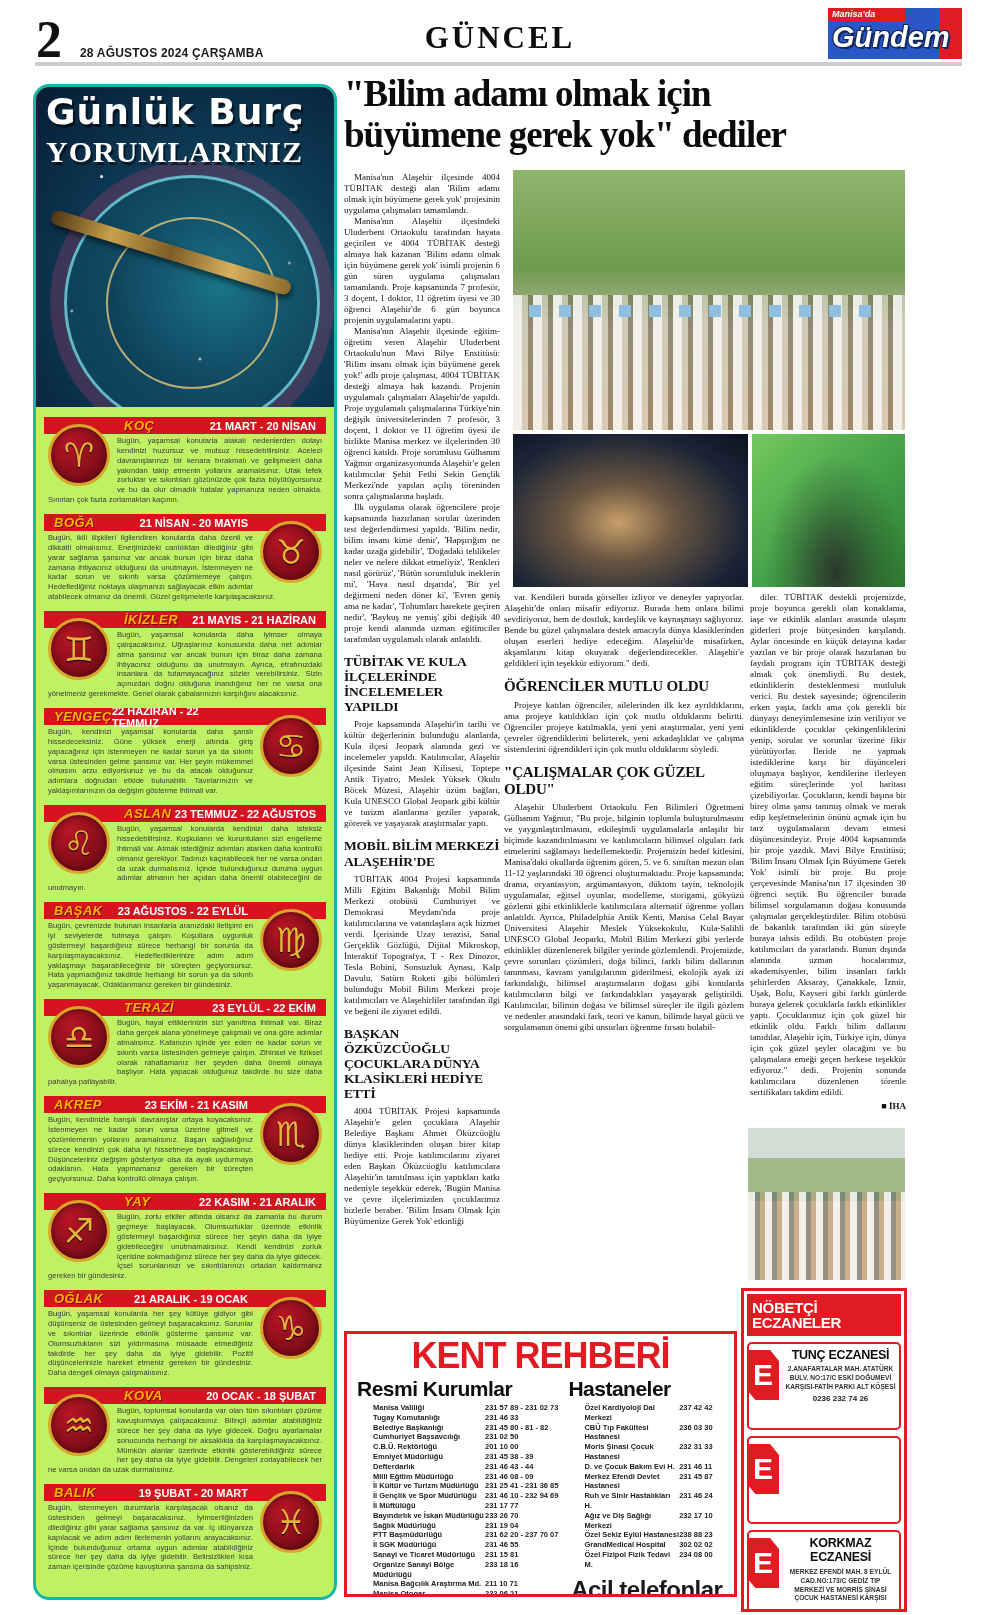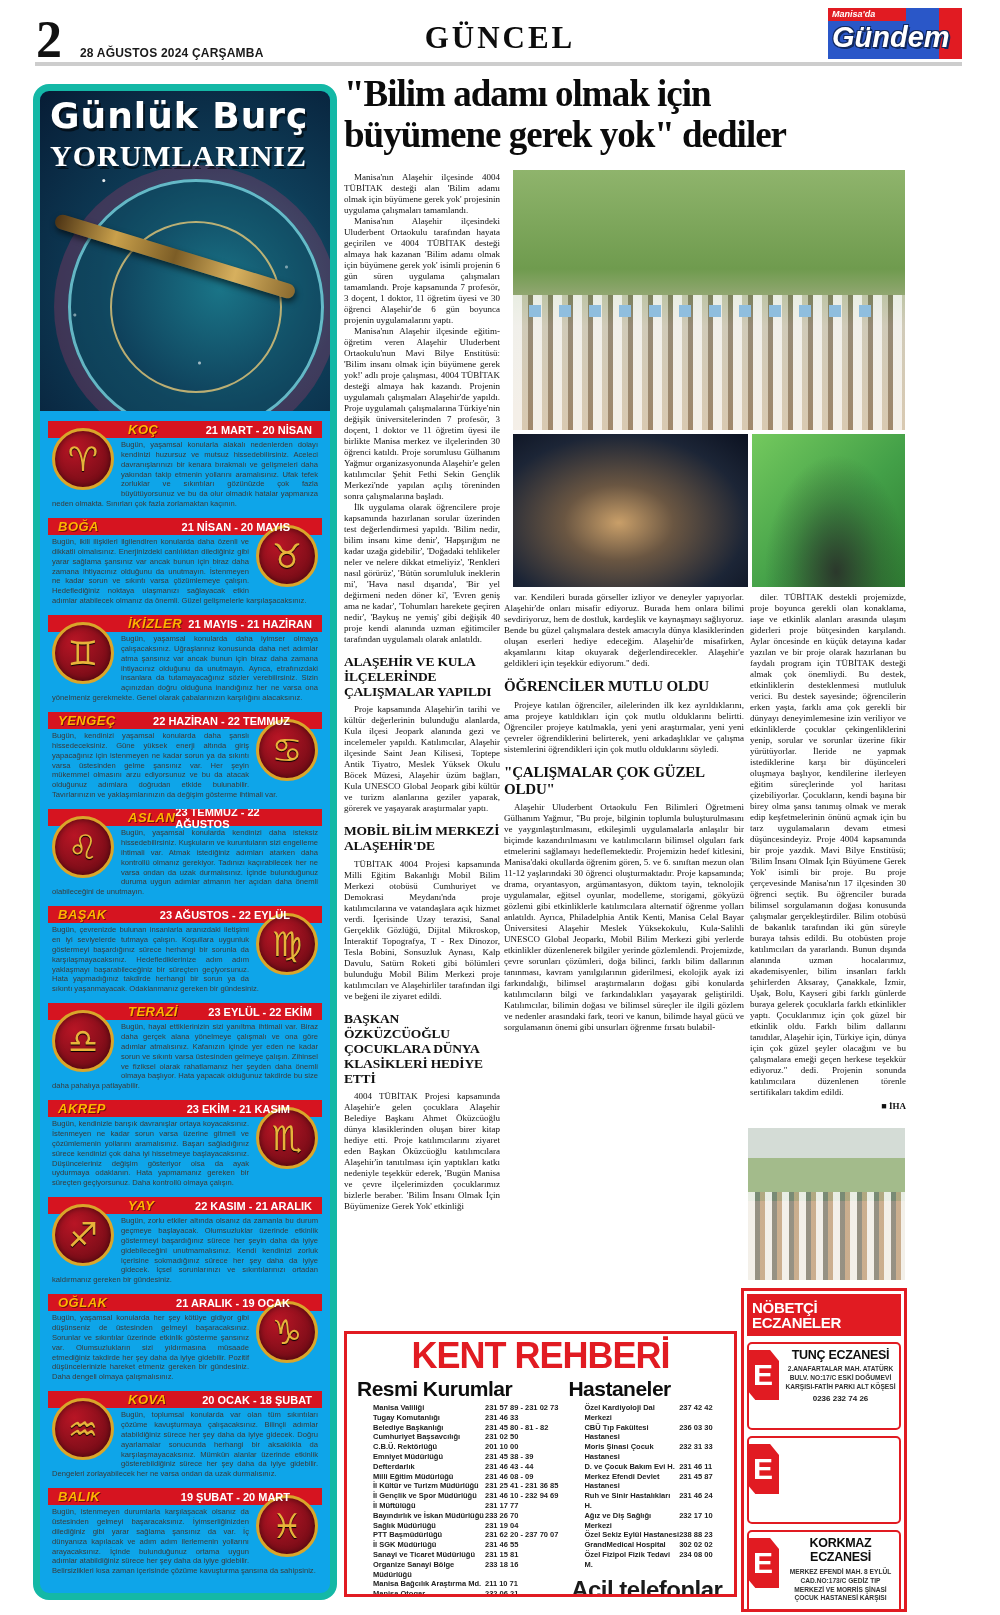--- a/index.html
+++ b/index.html
@@ -18,21 +18,21 @@
   .logo { position:absolute; left:828px; top:8px; width:134px; height:51px; background:#2a57c8; overflow:hidden; }
   .logo-red-top { position:absolute; left:0; top:0; width:58%; height:13px; background:#e11b22; }
   .logo-city { position:absolute; left:4px; top:1px; font:italic bold 9px "Liberation Sans", sans-serif; color:#fff; }
   .logo-red-right { position:absolute; right:0; top:0; width:17%; height:100%; background:#e11b22; }
   .logo-name { position:absolute; left:4px; bottom:5px; right:2px; font:italic bold 29px "Liberation Sans", sans-serif;
     color:#fff; text-shadow:2px 2px 0 #12295e, -1px -1px 0 #12295e, 1px -1px 0 #12295e, -1px 1px 0 #12295e; }
   .header-rule { position:absolute; left:35px; right:38px; top:62px; height:4px; background:#cdcdcd; }
 
   
   .horoscope { position:absolute; left:33px; top:84px; width:304px; height:1516px;
-    border:7px solid #14b8a6; border-radius:16px; overflow:hidden; background:#0ea5e9; }
+    border:3px solid #14b8a6; border-radius:16px; overflow:hidden; background:#bef264; }
   .horo-hero { position:relative; height:320px; overflow:hidden;
     background:
       radial-gradient(circle at 22% 28%, rgba(255,255,255,.9) 1px, transparent 2px),
       radial-gradient(circle at 70% 18%, rgba(255,255,255,.8) 1px, transparent 2px),
       radial-gradient(circle at 85% 55%, rgba(255,255,255,.7) 1px, transparent 2px),
       radial-gradient(circle at 12% 70%, rgba(255,255,255,.7) 1px, transparent 2px),
       radial-gradient(circle at 55% 85%, rgba(255,255,255,.6) 1px, transparent 2px),
       radial-gradient(circle at 62% 62%, #1a7487 0%, #0e3d58 45%, #071c35 100%); }
   .horo-ring { position:absolute; left:28px; top:88px; width:256px; height:256px; border-radius:50%;
     border:3px solid rgba(130,225,235,.75); box-shadow:0 0 0 14px rgba(210,60,110,.25), inset 0 0 0 40px rgba(20,90,110,.35); }
@@ -47,21 +47,21 @@
   .horo-title2 { position:absolute; left:10px; top:48px; font:bold 30px "Liberation Serif", serif; color:#fff;
     text-shadow:2px 3px 0 rgba(0,0,0,.55); letter-spacing:1px; }
 
   .horo-list { padding:6px 6px 4px; }
   .sign { margin:4px 2px 9px; overflow:hidden; }
   .sign-banner { display:flex; align-items:center; background:#d61420; height:17px; padding:0 10px; }
   .sign-name { font:italic bold 13px "Liberation Sans", sans-serif; color:#ffb400; letter-spacing:.5px;
     text-shadow:1px 1px 0 rgba(0,0,0,.45); }
   .sign-dates { margin-left:auto; font:bold 11px "Liberation Sans", sans-serif; color:#fff; }
   .icon-left  .sign-banner { padding-left:80px; }
-  .icon-right .sign-banner { padding-right:32px; }
+  .icon-right .sign-banner { padding-right:78px; }
   .sign-body { padding:2px 4px 0; }
   .sign-icon { width:62px; height:62px; border-radius:50%;
     background:radial-gradient(circle at 35% 30%, #b81525, #7c0d18 70%);
     border:3px solid #d9a62a; display:flex; align-items:center; justify-content:center;
     box-shadow:inset 0 0 6px rgba(0,0,0,.5); }
   .icon-left  .sign-icon { float:left;  margin:-12px 7px 2px 0; }
   .icon-right .sign-icon { float:right; margin:-12px 0 2px 7px; }
   .sign-symbol { font:bold 34px "DejaVu Sans", sans-serif; color:#e8b33a; text-shadow:0 1px 1px #000; }
   .sign-text { font:7.6px/1.3 "Liberation Sans", sans-serif; color:#3a3a3a; text-align:justify; }
 
@@ -314,21 +314,21 @@
   <div class="photo photo3"></div>
   <div class="photo photo4">
     <div class="crowd"></div>
   </div>
 
   <div class="col col1">
     <p>Manisa'nın Alaşehir ilçesinde 4004 TÜBİTAK desteği alan 'Bilim adamı olmak için büyümene gerek yok' projesinin uygulama çalışmaları tamamlandı.</p>
     <p>Manisa'nın Alaşehir ilçesindeki Uluderbent Ortaokulu tarafından hayata geçirilen ve 4004 TÜBİTAK desteği almaya hak kazanan 'Bilim adamı olmak için büyümene gerek yok' isimli projenin 6 gün süren uygulama çalışmaları tamamlandı. Proje kapsamında 7 profesör, 3 doçent, 1 doktor, 11 öğretim üyesi ve 30 öğrenci Alaşehir'de 6 gün boyunca projenin uygulamalarını yaptı.</p>
     <p>Manisa'nın Alaşehir ilçesinde eğitim-öğretim veren Alaşehir Uluderbent Ortaokulu'nun Mavi Bilye Enstitüsü: 'Bilim insanı olmak için büyümene gerek yok!' adlı proje çalışması, 4004 TÜBİTAK desteği almaya hak kazandı. Projenin uygulamalı çalışmaları Alaşehir'de yapıldı. Proje uygulamalı çalışmalarına Türkiye'nin değişik üniversitelerinden 7 profesör, 3 doçent, 1 doktor ve 11 öğretim üyesi ile birlikte Manisa merkez ve ilçelerinden 30 öğrenci katıldı. Proje sorumlusu Gülhanım Yağmur organizasyonunda Alaşehir'e gelen katılımcılar Şehit Fethi Sekin Gençlik Merkezi'nde yapılan açılış töreninden sonra çalışmalarına başladı.</p>
     <p>İlk uygulama olarak öğrencilere proje kapsamında hazırlanan sorular üzerinden test değerlendirmesi yapıldı. 'Bilim nedir, bilim insanı kime denir', 'Hapşırığım ne kadar uzağa gidebilir', 'Doğadaki tehlikeler neler ve nelere dikkat etmeliyiz', 'Renkleri nasıl görürüz', 'Bütün sorumluluk ineklerin mi', 'Hava nasıl dışarıda', 'Bir yel değirmeni neden döner ki', 'Evren geniş ama ne kadar', 'Tohumları harekete geçiren nedir', 'Baykuş ne yemiş' gibi değişik 40 proje kendi alanında uzman eğitimciler tarafından uygulamalı olarak anlatıldı.</p>
-    <h2>ALAŞEHİR VE KULA İLÇELERİNDE ÇALIŞMALAR YAPILDI</h2>
+    <h2>TÜBİTAK VE KULA İLÇELERİNDE İNCELEMELER YAPILDI</h2>
     <p>Proje kapsamında Alaşehir'in tarihi ve kültür değerlerinin bulunduğu alanlarda, Kula ilçesi Jeopark alanında gezi ve incelemeler yapıldı. Katılımcılar, Alaşehir ilçesinde Saint Jean Kilisesi, Toptepe Antik Tiyatro, Meslek Yüksek Okulu Böcek Müzesi, Alaşehir üzüm bağları, Kula UNESCO Global Jeopark gibi kültür ve turizm alanlarına geziler yaparak, görerek ve yaşayarak araştırmalar yaptı.</p>
     <h2>MOBİL BİLİM MERKEZİ ALAŞEHİR'DE</h2>
     <p>TÜBİTAK 4004 Projesi kapsamında Milli Eğitim Bakanlığı Mobil Bilim Merkezi otobüsü Cumhuriyet ve Demokrasi Meydanı'nda proje katılımcılarına ve vatandaşlara açık hizmet verdi. İçerisinde Uzay terazisi, Sanal Gerçeklik Gözlüğü, Dijital Mikroskop, İnteraktif Topografya, T - Rex Dinozor, Tesla Bobini, Sonsuzluk Aynası, Kalp Davulu, Satürn Roketi gibi bölümleri bulunduğu Mobil Bilim Merkezi proje katılımcıları ve Alaşehirliler tarafından ilgi ve beğeni ile ziyaret edildi.</p>
     <h2>BAŞKAN ÖZKÜZCÜOĞLU ÇOCUKLARA DÜNYA KLASİKLERİ HEDİYE ETTİ</h2>
     <p>4004 TÜBİTAK Projesi kapsamında Alaşehir'e gelen çocuklara Alaşehir Belediye Başkanı Ahmet Öküzcüoğlu dünya klasiklerinden oluşan birer kitap hediye etti. Proje katılımcılarını ziyaret eden Başkan Öküzcüoğlu katılımcılara Alaşehir'in tanıtılması için yaptıkları katkı nedeniyle teşekkür ederek, 'Bugün Manisa ve çevre ilçelerimizden çocuklarımız bizlerle beraber. 'Bilim İnsanı Olmak İçin Büyümenize Gerek Yok' etkinliği</p>
   </div>
 
   <div class="col col2">
     <p>var. Kendileri burada görseller izliyor ve deneyler yapıyorlar. Alaşehir'de onları misafir ediyoruz. Burada hem onlara bilimi sevdiriyoruz, hem de dostluk, kardeşlik ve kaynaşmayı sağlıyoruz. Bende bu güzel çalışmalara destek amacıyla dünya klasiklerinden oluşan eserleri hediye edeceğim. Alaşehir'de misafirken, akşamlarını kitap okuyarak değerlendirecekler. Alaşehir'e geldikleri için teşekkür ediyorum." dedi.</p>
     <h2>ÖĞRENCİLER MUTLU OLDU</h2>

